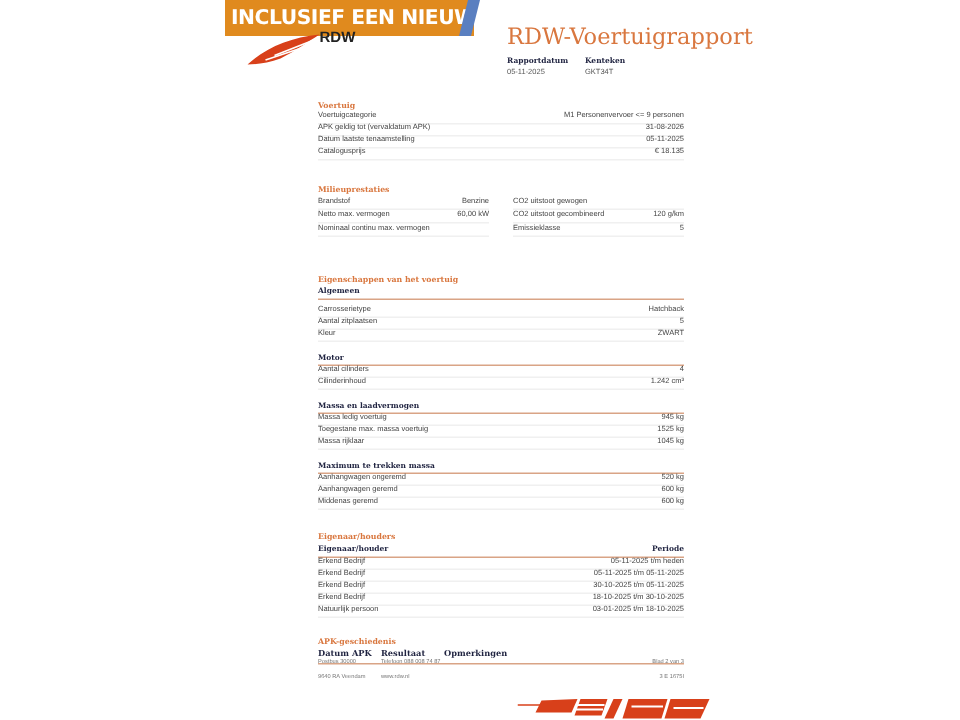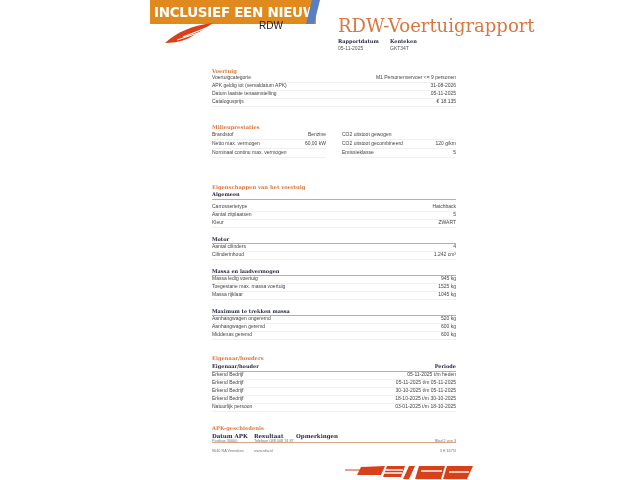--- a/index.html
+++ b/index.html
@@ -1,22 +1,22 @@
 <!DOCTYPE html>
 <html><head>
 <meta charset="utf-8">
 <style>
   html, body { margin:0; padding:0; background:#ffffff; }
   body { width:640px; height:480px; position:relative; overflow:hidden; font-family:"Liberation Sans", sans-serif; color:#333; }
   .page { position:absolute; left:0; top:0; width:640px; height:480px; background:#fff; }
   .banner { position:absolute; left:150px; top:0; width:162px; height:24px; background:#e08a1e; color:#fff; font-family:"DejaVu Sans", sans-serif; font-weight:bold; font-size:13.5px; line-height:24px; padding-left:4px; letter-spacing:-0.3px; white-space:nowrap; overflow:hidden; }
   .banner-stripe { position:absolute; left:309px; top:0; width:8px; height:24px; background:#5a7fc0; transform:skewX(-14deg); }
   .logo-leaf { position:absolute; left:163px; top:22px; width:60px; height:22px; }
-  .logo-text { position:absolute; left:213px; top:20px; font-size:10px; font-weight:normal; color:#222;margin-left:46px; }
-  .doc-title { position:absolute; left:338px; top:15px; font-family:"DejaVu Serif", serif; font-size:18px; color:#d9773f; }
+  .logo-text { position:absolute; left:213px; top:20px; font-size:10px; font-weight:bold; color:#222; }
+  .doc-title { position:absolute; left:338px; top:15px; font-family:"DejaVu Serif", serif; font-size:15px; color:#d9773f; }
   .meta { position:absolute; top:38px; font-size:5px; }
   .meta .lbl { font-family:"DejaVu Serif", serif; font-weight:bold; color:#1f2340; }
   .meta .val { color:#555; margin-top:1px; }
   .sec-title { position:absolute; left:212px; font-family:"DejaVu Serif", serif; font-weight:bold; font-size:5.2px; color:#d9773f; }
   .sub-title { position:absolute; left:212px; font-family:"DejaVu Serif", serif; font-weight:bold; font-size:5px; color:#1f2340; }
   .rule { position:absolute; left:212px; width:244px; height:1px; background:#d9a486; }
   .row { position:absolute; left:212px; width:244px; height:7.8px; font-size:5px; line-height:7.8px; border-bottom:1px solid #f0f0f0; color:#444; }
   .row .k { position:absolute; left:0; }
   .row .v { position:absolute; right:0; }
   .prow { position:absolute; height:7.8px; font-size:5px; line-height:7.8px; color:#444; border-bottom:1px solid #f0f0f0; }

